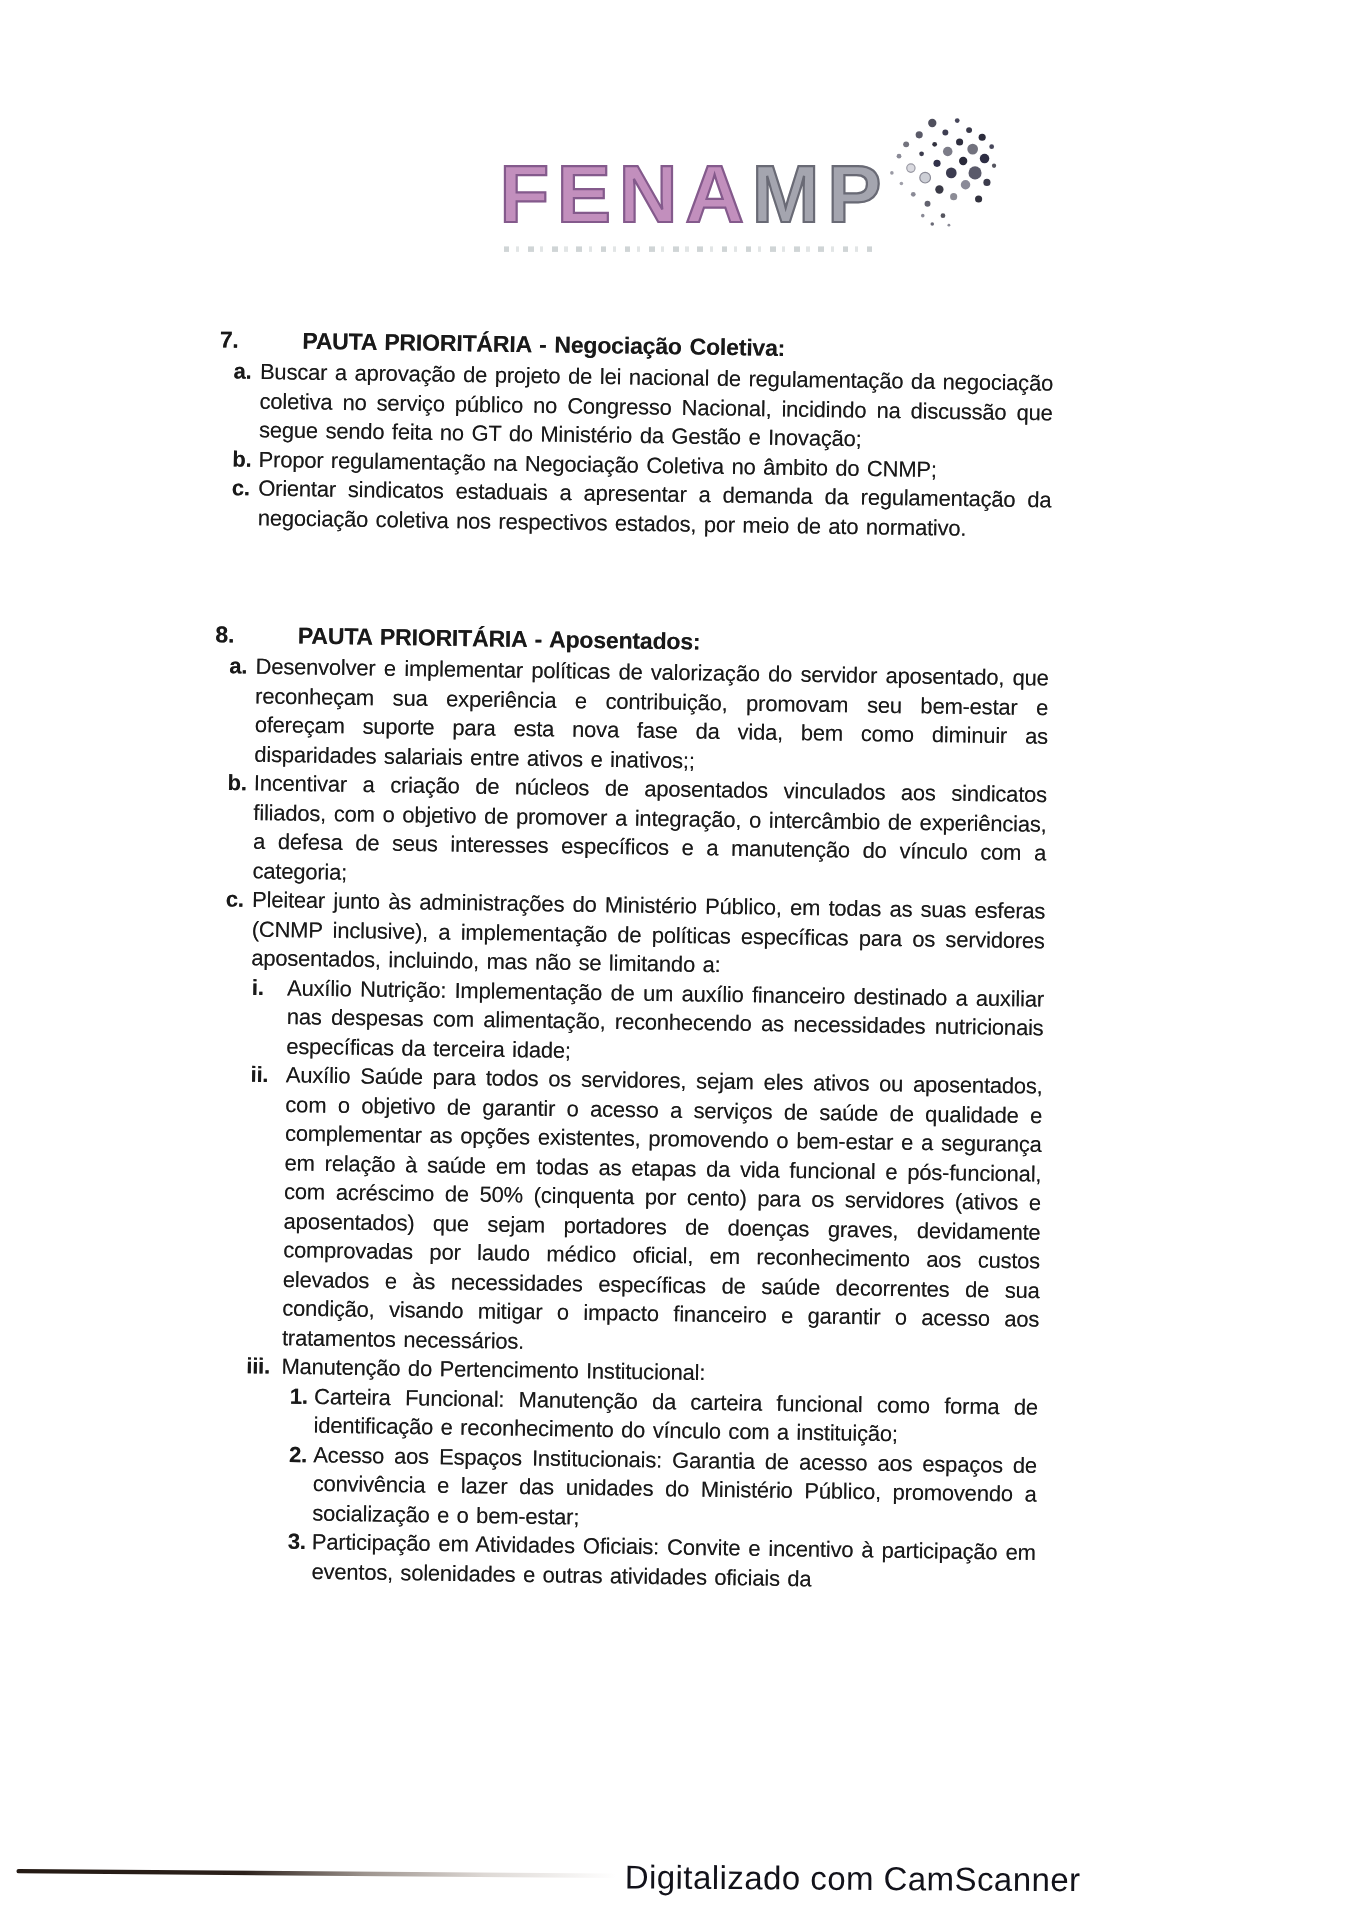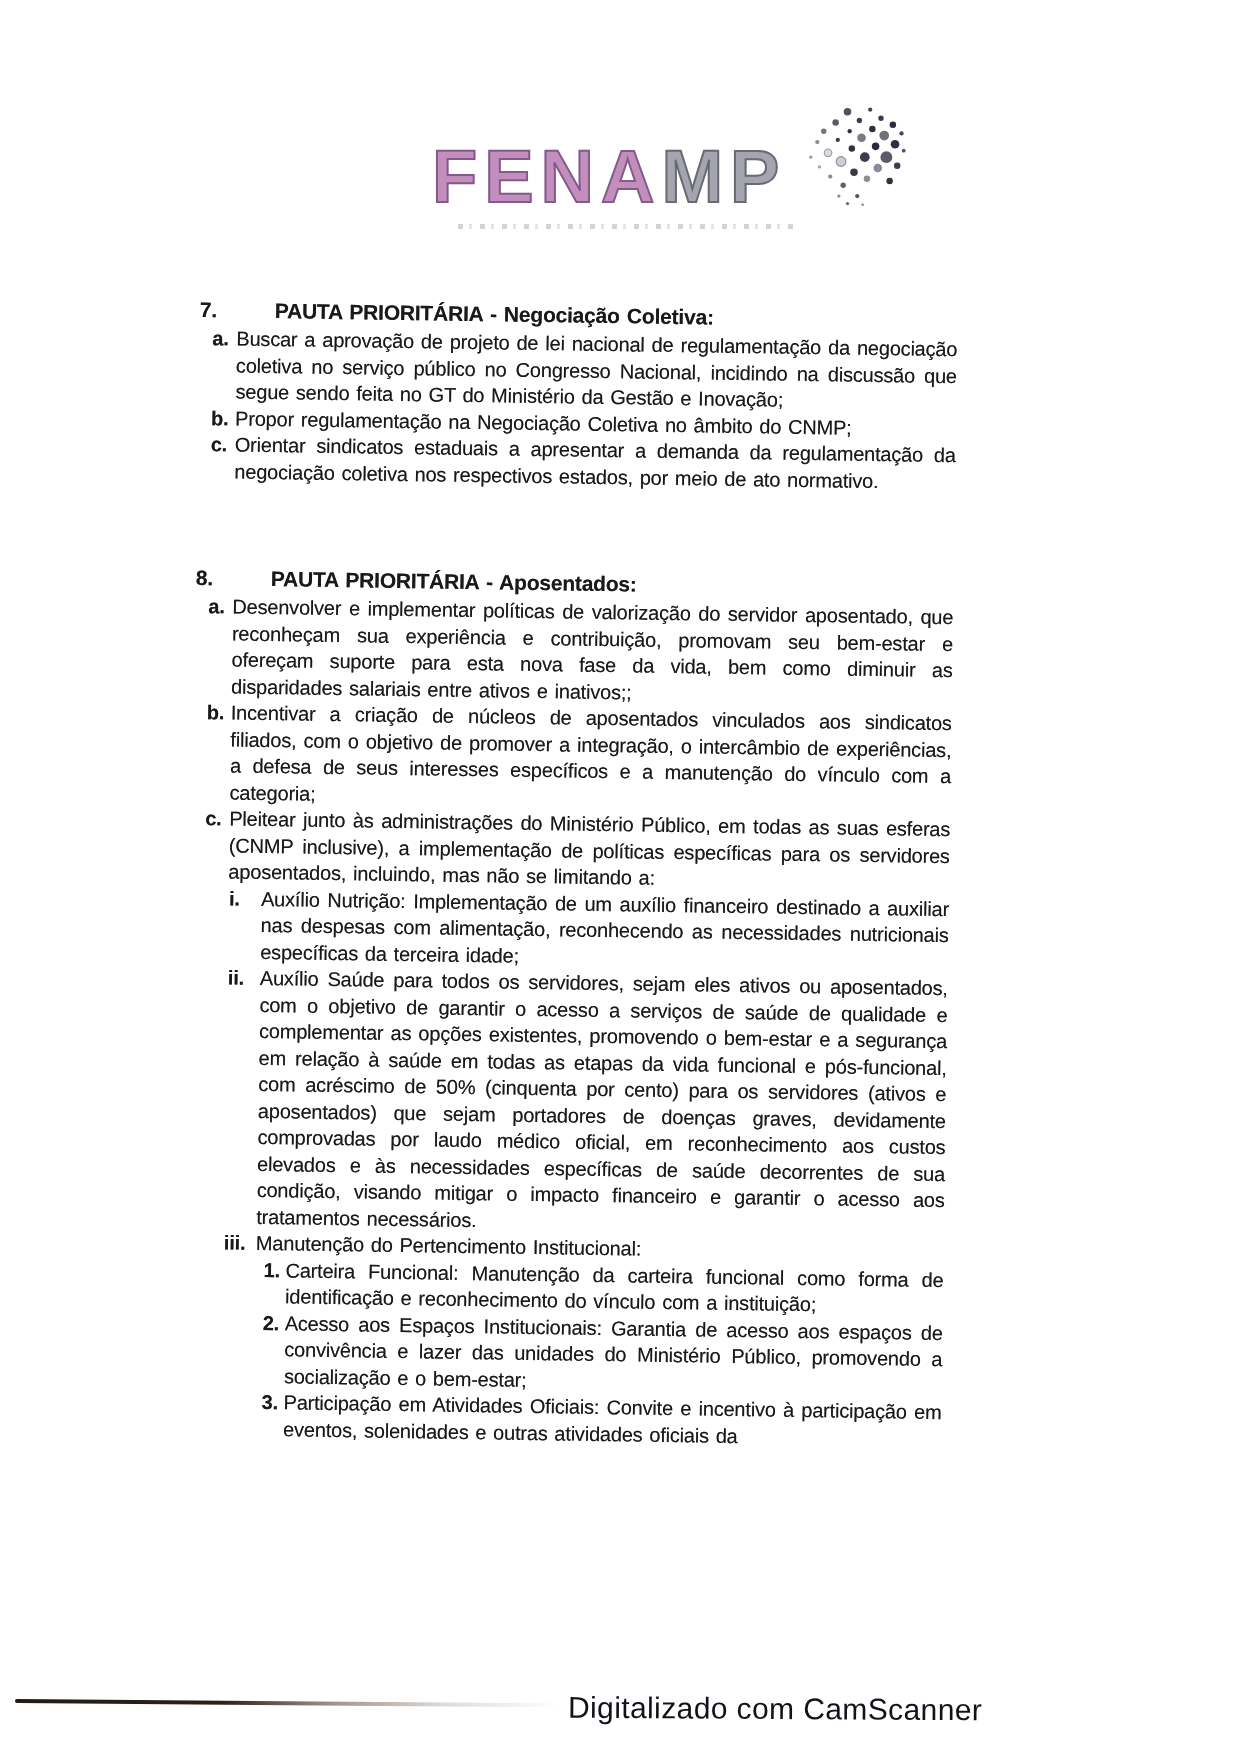--- a/index.html
+++ b/index.html
@@ -1,21 +1,21 @@
 <!DOCTYPE html>
 <html><head>
 <meta charset="utf-8">
 <style>
   html,body{margin:0;padding:0;background:#ffffff;}
   .page{
     position:relative;width:1240px;height:1755px;background:#ffffff;overflow:hidden;
     font-family:"Liberation Sans",sans-serif;
   }
   
-  .logo-block{position:absolute;left:432px;top:140px;white-space:nowrap;}
+  .logo-block{position:absolute;left:454px;top:140px;white-space:nowrap;}
   .logo-text{font-weight:bold;font-size:74px;line-height:74px;letter-spacing:7px;}
   .logo-fena{color:#c28fbd;-webkit-text-stroke:2px #845a8c;text-shadow:0 0 1px #845a8c;}
   .logo-mp{color:#a4a5af;-webkit-text-stroke:2px #696a75;text-shadow:0 0 1px #696a75;}
   .logo-tagline{
     position:absolute;left:458px;top:224px;width:338px;height:5px;opacity:.55;filter:blur(.6px);
     background:repeating-linear-gradient(90deg,rgba(140,152,156,.75) 0 5px,transparent 5px 11px,rgba(160,170,172,.55) 11px 14px,transparent 14px 22px);
   }
   .logo-dots{position:absolute;left:800px;top:100px;}
   
   .doc{

